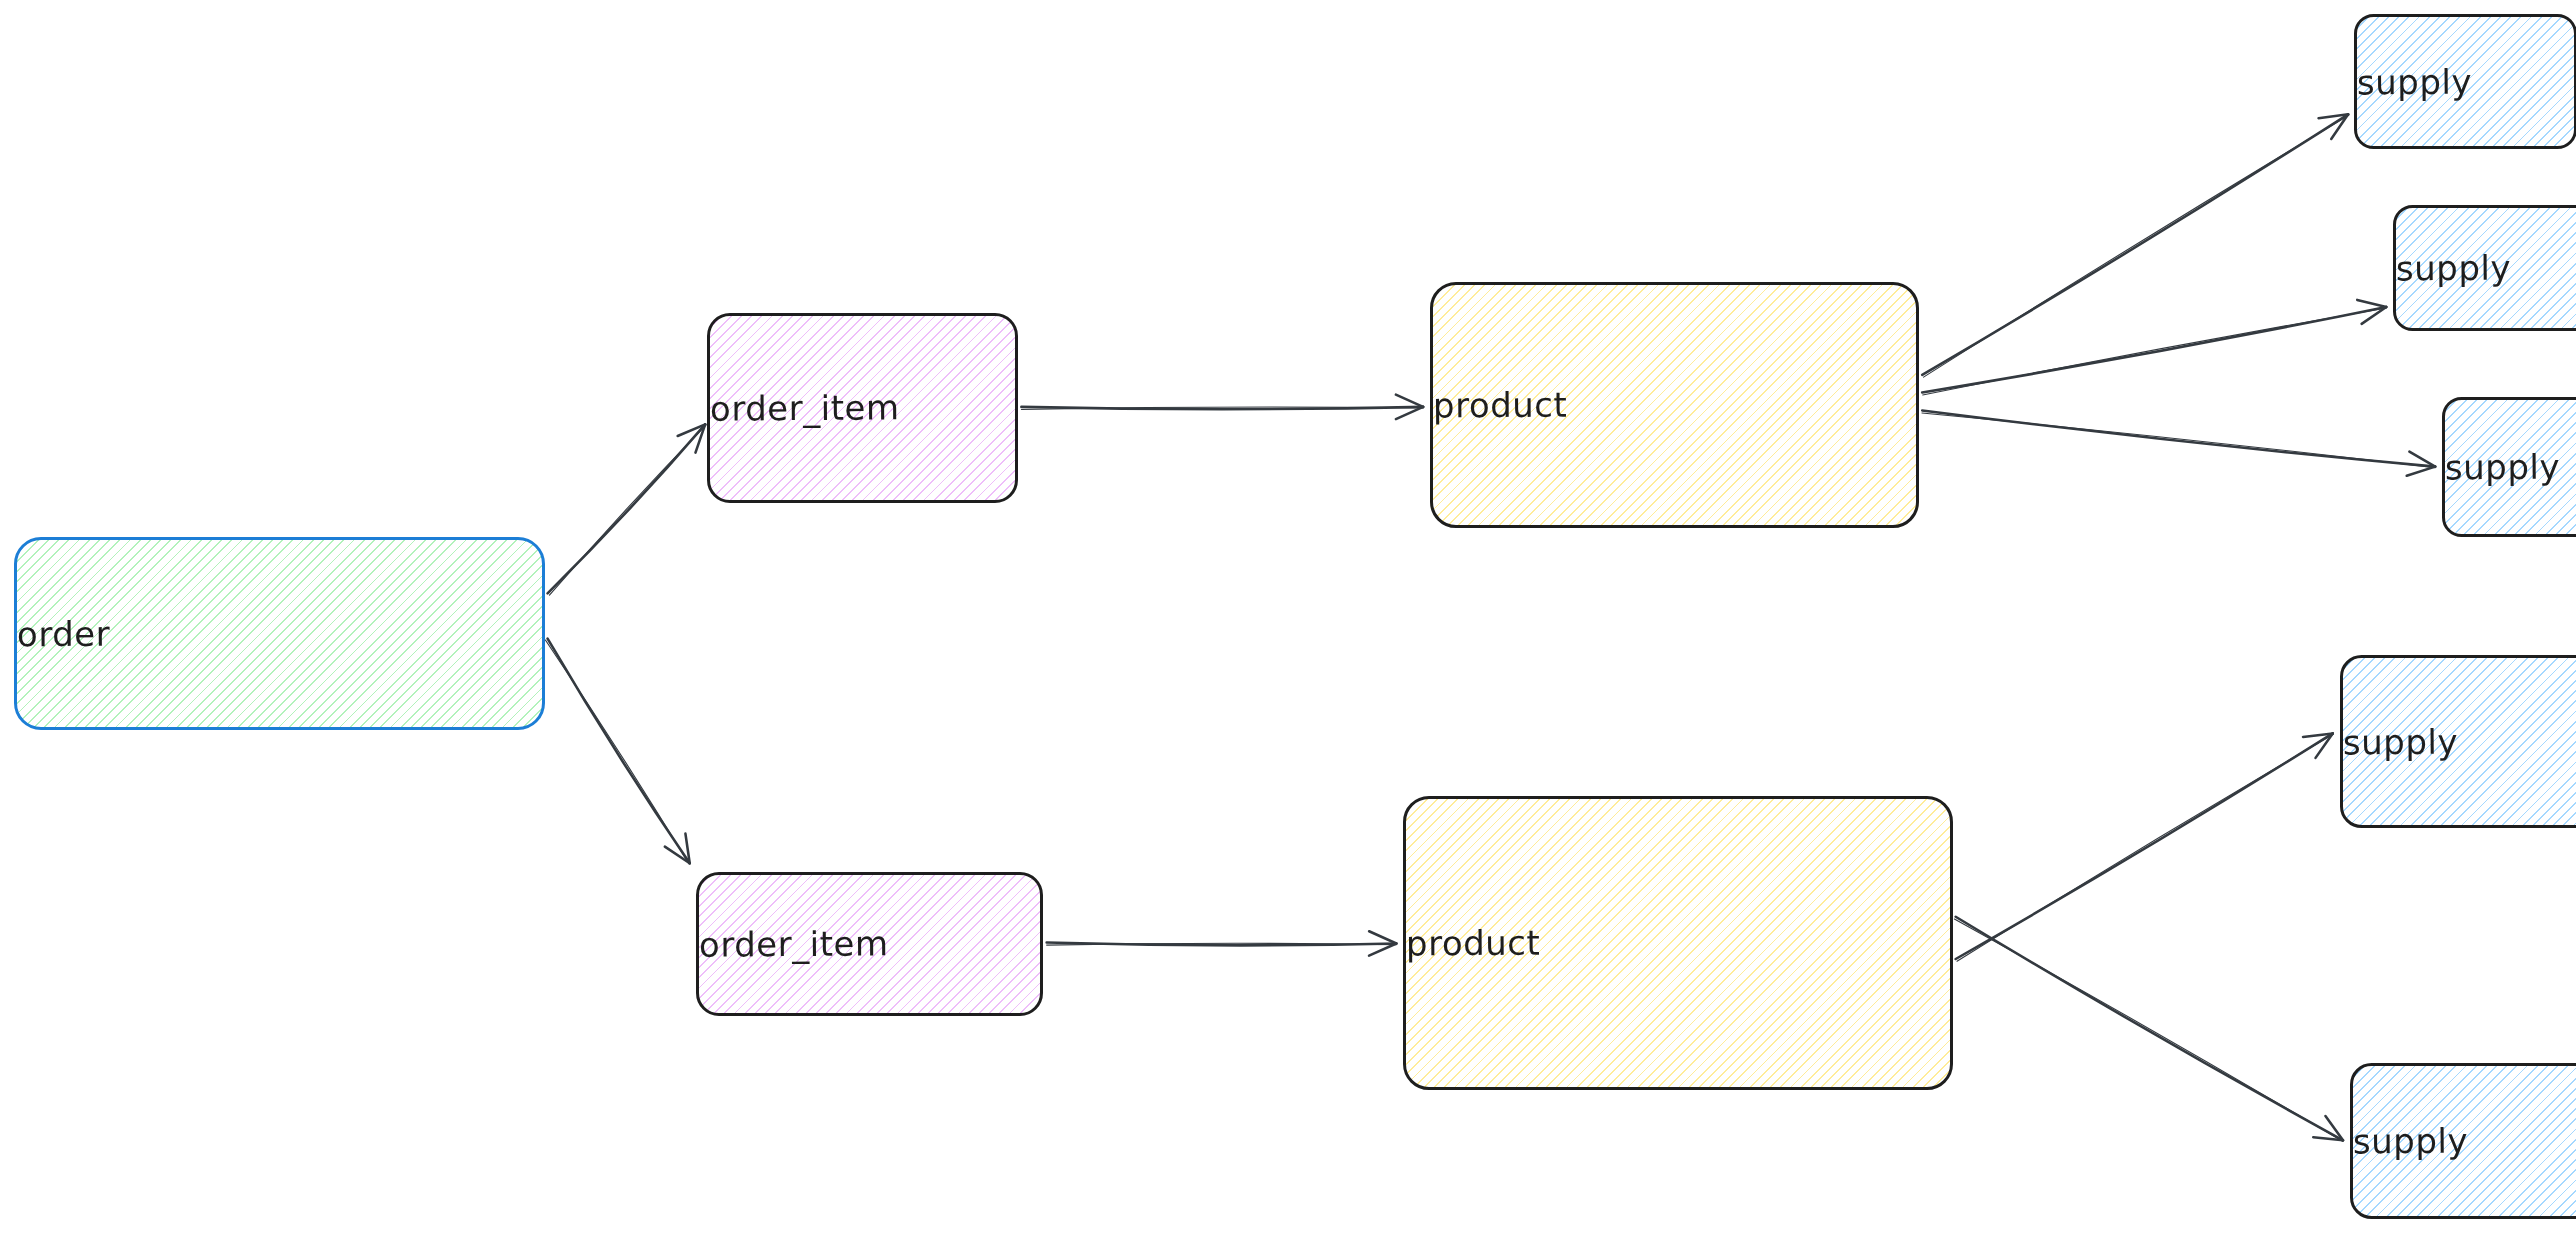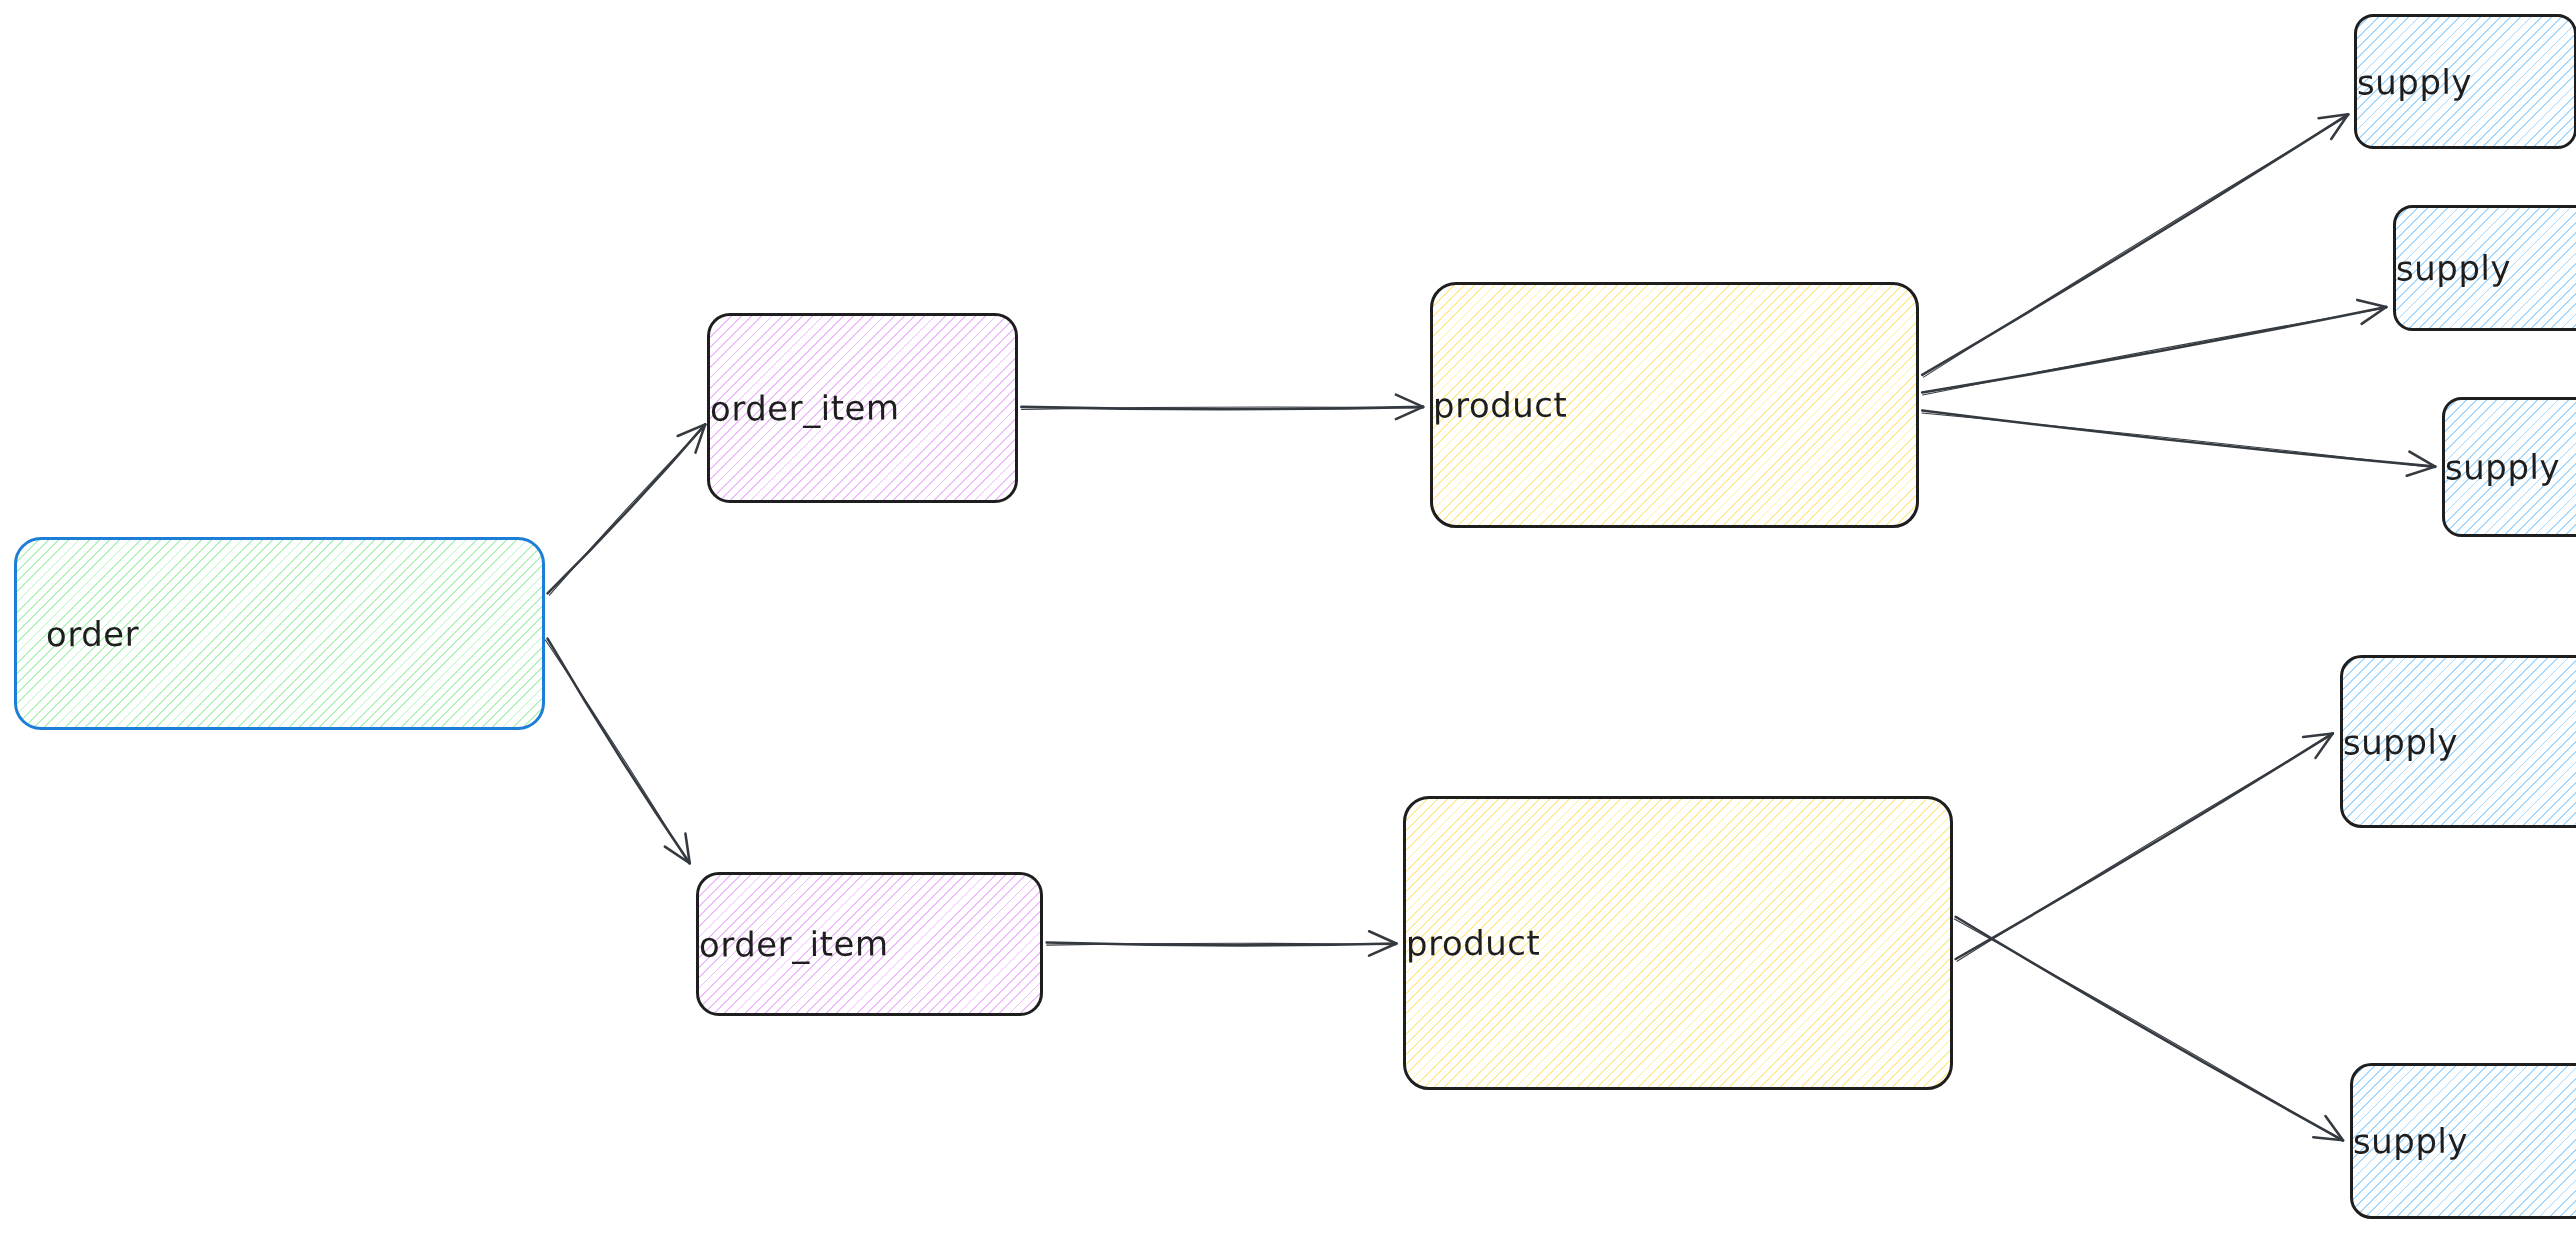--- a/index.html
+++ b/index.html
@@ -22,21 +22,21 @@
     background-color: #ffffff;
   }
   .node .label {
     font-size: 34px;
     letter-spacing: 0.5px;
     color: #1e1e1e;
     white-space: nowrap;
     transform: rotate(-0.4deg);
   }
   
-  .n-order { left: 14px;   top: 537px; width: 531px; height: 193px; border-radius: 27px; padding-left: 29px; }
+  .n-order { left: 14px;   top: 537px; width: 531px; height: 193px; border-radius: 27px; }
   .n-oi1   { left: 707px; top: 313px;  width: 311px;  height: 190px; }
   .n-oi2   { left: 696px; top: 872px; width: 347px;  height: 144px; }
   .n-p1    { left: 1430px; top: 282px;  width: 489px;  height: 246px; border-radius: 26px; }
   .n-p2    { left: 1403px; top: 796px; width: 550px; height: 294px; border-radius: 26px; }
   .n-s1    { left: 2354px; top: 14.4px;   width: 223px;  height: 135px; border-radius: 19.6px; }
   .n-s2    { left: 2393px; top: 205px;  width: 296px;  height: 126px; border-radius: 19.6px; }
   .n-s3    { left: 2442px; top: 397px;  width: 222px;  height: 140px; border-radius: 19.6px; }
   .n-s4    { left: 2340px; top: 655px; width: 340px;  height: 173px; border-radius: 21.6px; }
   .n-s5    { left: 2350px; top: 1063px; width: 309px;  height: 156px; border-radius: 21.6px; }
   #arrows {

